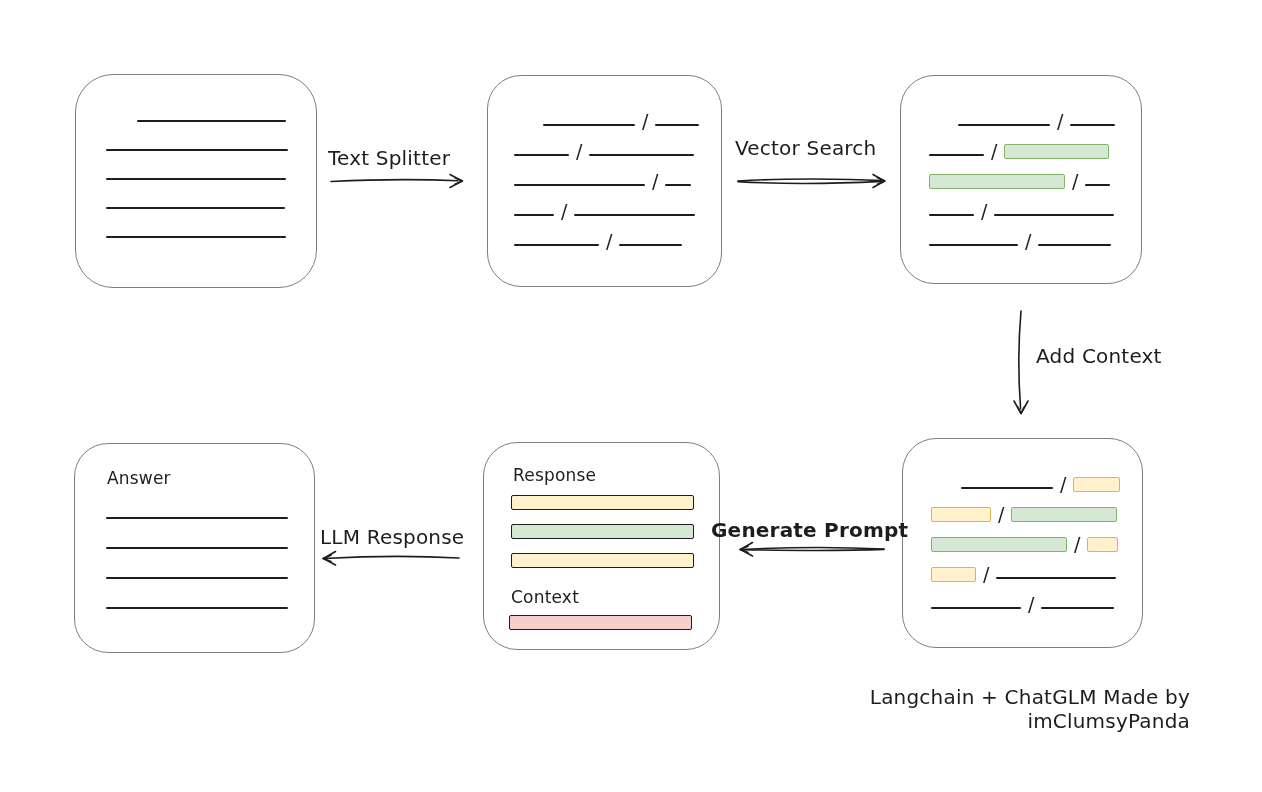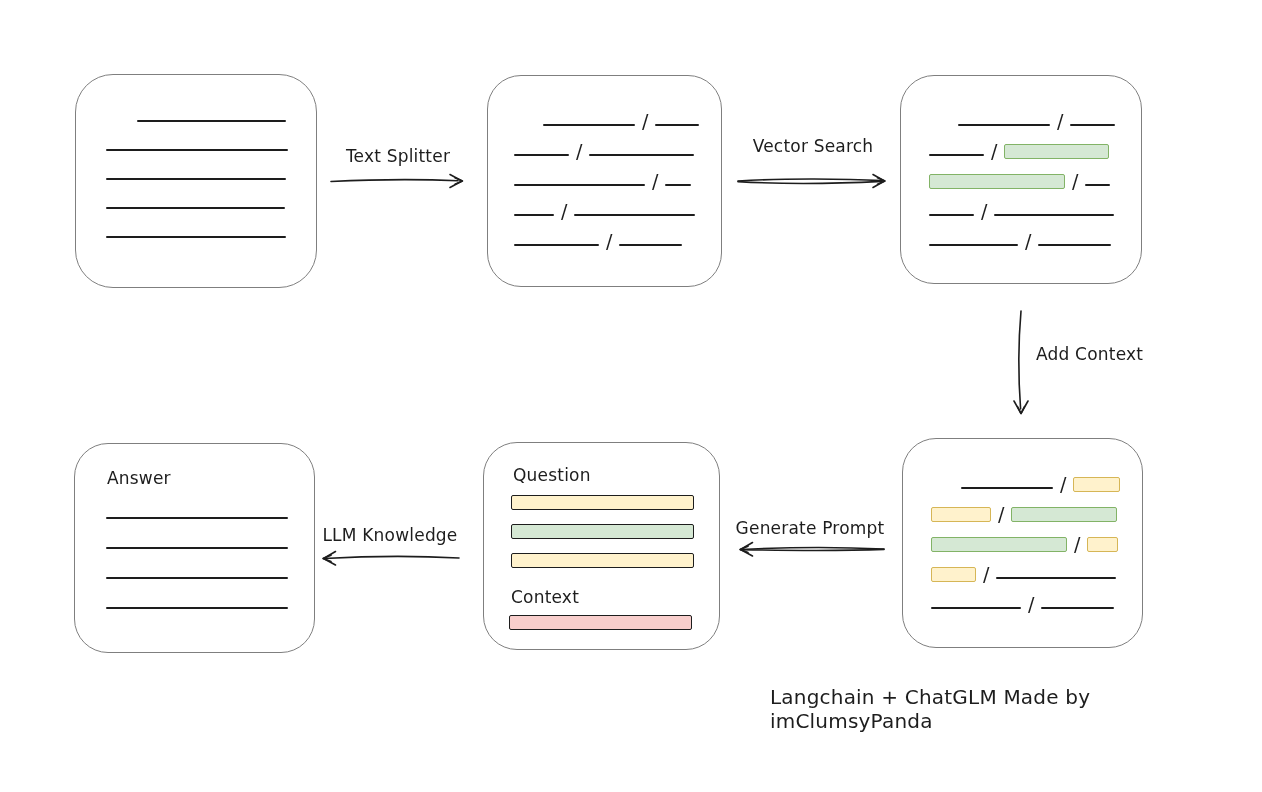--- a/index.html
+++ b/index.html
@@ -26,22 +26,22 @@
   .chip-green{background:var(--green-fill,#d5e8d4);border-color:var(--green-border,#82b366);}
   .chip-yellow{background:var(--yellow-fill,#fff2cc);border-color:var(--yellow-border,#d6b656);}
   .chip-red{background:var(--red-fill,#f8cecc);border-color:var(--red-border,#b85450);}
   
   .inbox-label{position:absolute;font-size:17px;font-weight:500;letter-spacing:.2px;text-align:center;}
   .bar-stack{position:absolute;display:flex;flex-direction:column;gap:14px;}
   .prompt-bar{width:181px;height:13px;border-radius:2px;border:1.5px solid;}
   
   .arrow{position:absolute;overflow:visible;}
   .arrow path{fill:none;stroke:var(--ink,#1d1d1d);stroke-width:1.6;stroke-linecap:round;stroke-linejoin:round;}
-  .arrow-label{position:absolute;font-size:17px;font-weight:500;text-align:center;letter-spacing:.2px;white-space:nowrap;}
-  .caption{position:absolute;font-size:20px;font-weight:500;text-align:left;letter-spacing:.2px;}
+  .arrow-label{position:absolute;font-size:20px;font-weight:500;letter-spacing:.2px;white-space:nowrap;}
+  .caption{position:absolute;font-size:20px;font-weight:500;text-align:right;letter-spacing:.2px;}
 </style>
 </head>
 <body>
 
 <div class="canvas">
 
   <div class="node" style="left:75px;top:74px;width:242px;height:214px;border-radius:38px;">
     <div class="doc-lines">
         <div class="doc-line" style="margin-left: 31px; width: 149px;"></div>
         <div class="doc-line" style="margin-left: 0px; width: 182px;"></div>
@@ -135,21 +135,21 @@
         </div>
         <div class="chunk-row">
           <span class="seg-line" style="width: 90px;"></span>
           <span class="seg-slash">/</span>
           <span class="seg-line" style="width: 73px;"></span>
         </div>
       </div>
   </div>
 
   <div class="node" style="left:483px;top:442px;width:237px;height:208px;">
-    <div class="inbox-label" style="left:29px;top:22px;">Question</div>
+    <div class="inbox-label" style="left:29px;top:22px;">Response</div>
     <div class="bar-stack" style="left:27px;top:52px;">
         <div class="prompt-bar chip-yellow"></div>
         <div class="prompt-bar chip-green"></div>
         <div class="prompt-bar chip-yellow"></div>
       </div>
     <div class="inbox-label" style="left:27px;top:144px;">Context</div>
     <div class="bar-stack" style="left:25px;top:172px;">
         <div class="prompt-bar chip-red"></div>
       </div>
   </div>
@@ -185,24 +185,24 @@
     <path d="M9.5 97.5 L13 104.5 L16.5 97.5"></path>
   </svg>
   <div class="arrow-label" style="left:1036px;top:344px;">Add Context</div>
 
   <svg class="arrow" style="left:735px;top:539px;" width="152" height="20" viewBox="0 0 152 20">
     <path d="M149 10 C 100 7.6, 46 8.4, 6 10.5"></path>
     <path d="M149 10.4 C 100 12.2, 46 11.4, 6 10.7"></path>
     <path d="M17.5 3.5 L5.5 10.5 L17.5 17"></path>
     <path d="M13 7.2 L5 10.5 L13 13.6"></path>
   </svg>
-  <div class="arrow-label" style="left:728px;top:518px;width:164px;">Generate Prompt</div>
+  <div class="arrow-label" style="left:711px;top:518px;width:164px;font-weight:bold;">Generate Prompt</div>
 
   <svg class="arrow" style="left:318px;top:548px;" width="144" height="20" viewBox="0 0 144 20">
     <path d="M141 10 C 96 7.6, 44 8.4, 6 10.5"></path>
     <path d="M17.5 3.5 L5.5 10.5 L17.5 17"></path>
     <path d="M13 7.2 L5 10.5 L13 13.6"></path>
   </svg>
-  <div class="arrow-label" style="left:320px;top:525px;width:140px;">LLM Knowledge</div>
+  <div class="arrow-label" style="left:320px;top:525px;width:140px;">LLM Response</div>
 
   <div class="caption" style="left:770px;top:685px;width:420px;">Langchain + ChatGLM Made by imClumsyPanda</div>
 
 </div>
 
 </body></html>

